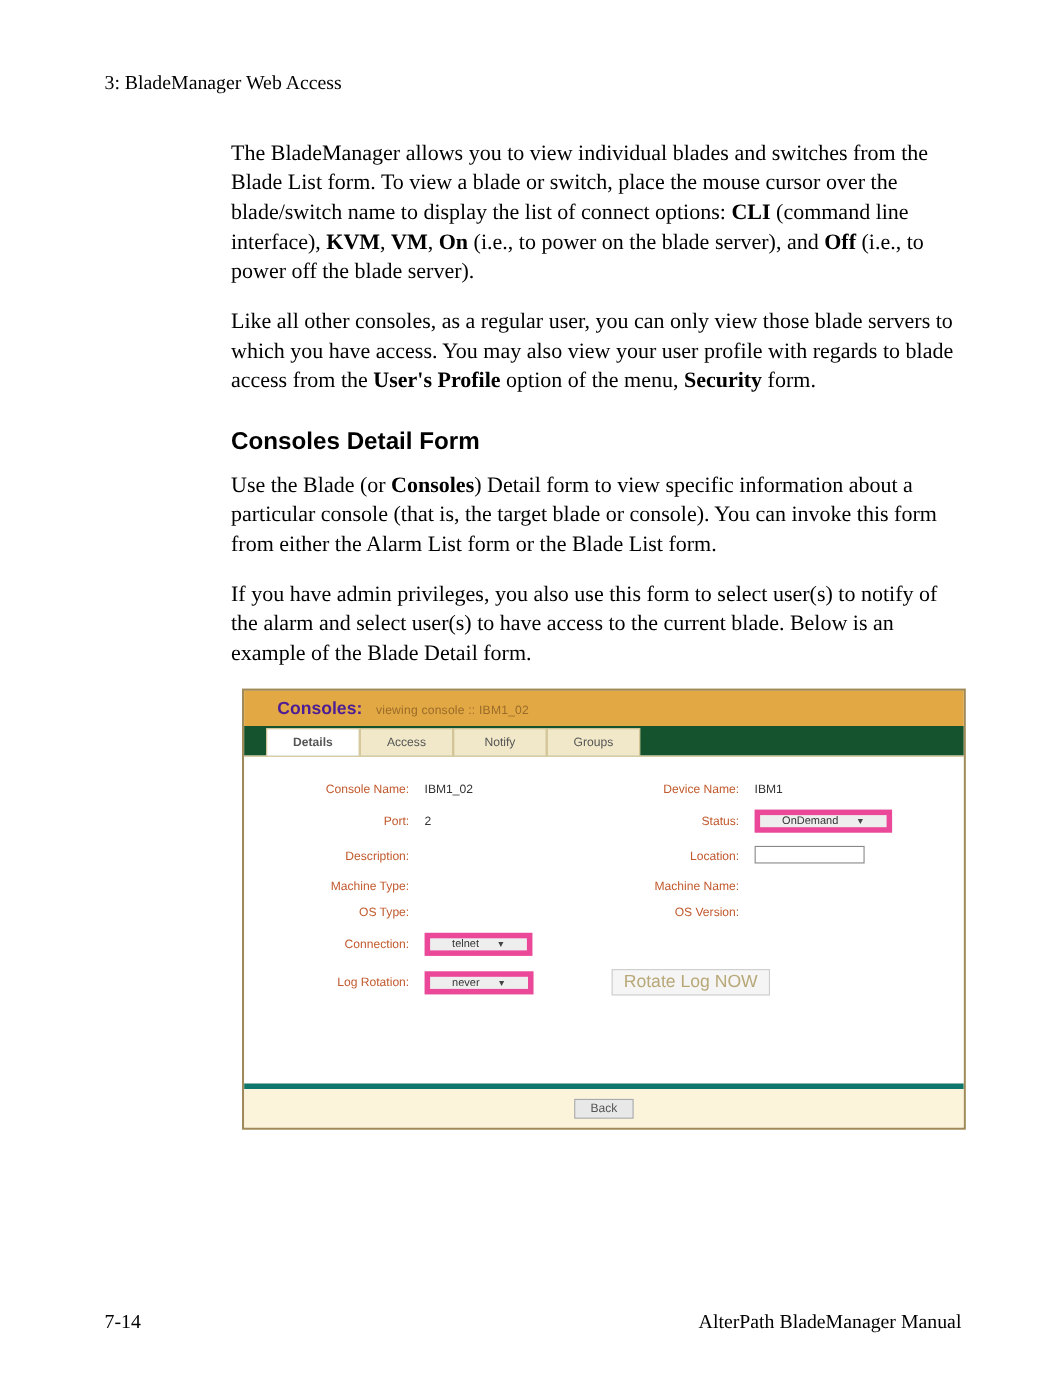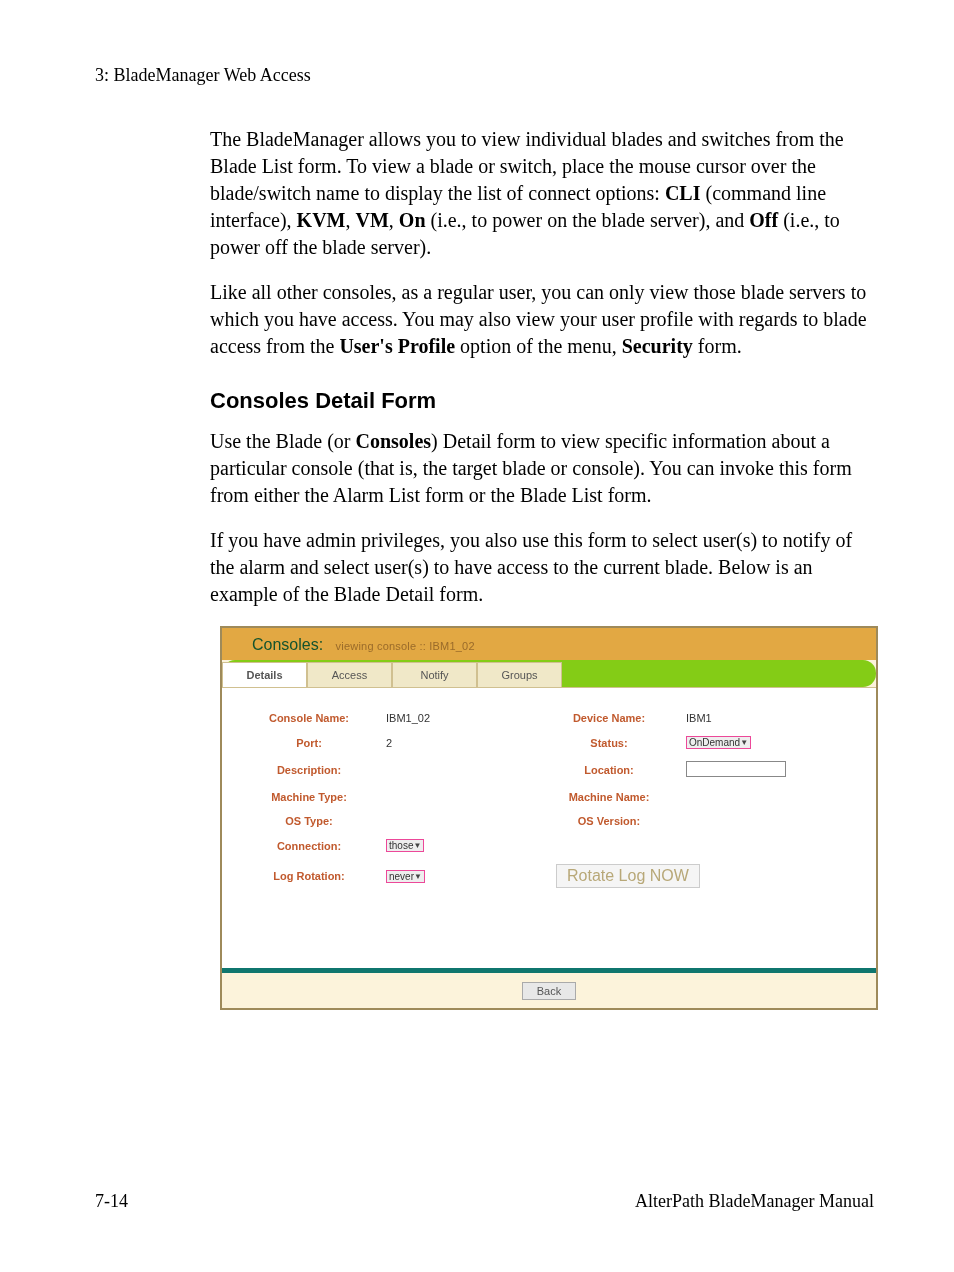--- a/index.html
+++ b/index.html
@@ -41,36 +41,36 @@
     margin-left: 140px;
     border: 2px solid #9e8a5a;
     font-family: Arial, Helvetica, sans-serif;
     background: #fcf3db;
   }
   .ss-header {
     background: #e2a843;
     padding: 8px 30px 6px 30px;
   }
   .ss-header-title {
-    font-weight: normal;
+    font-weight: bold;
     font-size: 16px;
-    color: #14532d;
+    color: #4c1d95;
     display: inline-block;
   }
   .ss-header-sub {
     font-size: 11px;
     color: #9a6b2a;
     margin-left: 8px;
     letter-spacing: 0.2px;
   }
   .ss-tabs {
     display: flex;
-    background: #84cc16;
+    background: #14532d;
     padding-top: 2px;
-    border-radius: 13px;
+    padding-left: 20px;
   }
   .ss-tab {
     font-size: 11px;
     color: #555;
     padding: 6px 0;
     width: 85px;
     text-align: center;
     border: 1px solid #d0c090;
     border-bottom: none;
     background: #f0e8c8;
@@ -86,33 +86,33 @@
   }
   .ss-grid {
     display: grid;
     grid-template-columns: 140px 160px 140px 140px;
     row-gap: 12px;
     align-items: center;
     font-size: 11px;
   }
   .ss-label {
     color: #c15a2e;
-    font-weight: bold;
-    text-align: center;
+    font-weight: normal;
+    text-align: right;
     padding-right: 14px;
   }
   .ss-value { color: #333; }
   .ss-select {
     font-size: 10px;
-    border: 1px solid #ec4899;
+    border: 5px solid #ec4899;
     background: #eee;
-    padding: 0 2px;
+    padding: 0 20px;
     display: inline-flex;
     align-items: center;
-    gap: 0;
+    gap: 16px;
   }
   .ss-select .caret {
     font-size: 8px;
     color: #444;
   }
   .ss-input {
     border: 1px solid #888;
     width: 100px;
     height: 16px;
     display: inline-block;
@@ -216,21 +216,21 @@
       <div class="ss-value"></div>
 
       <div class="ss-label">OS Type:</div>
       <div class="ss-value"></div>
       <div class="ss-label">OS Version:</div>
       <div class="ss-value"></div>
 
       <div class="ss-label">Connection:</div>
       <div class="ss-value">
         <span class="ss-select">
-            <span>those</span>
+            <span>telnet</span>
             <span class="caret">▼</span>
           </span>
       </div>
       <div></div>
         <div></div>
 
       <div class="ss-label">Log Rotation:</div>
       <div class="ss-value">
         <span class="ss-select">
             <span>never</span>

